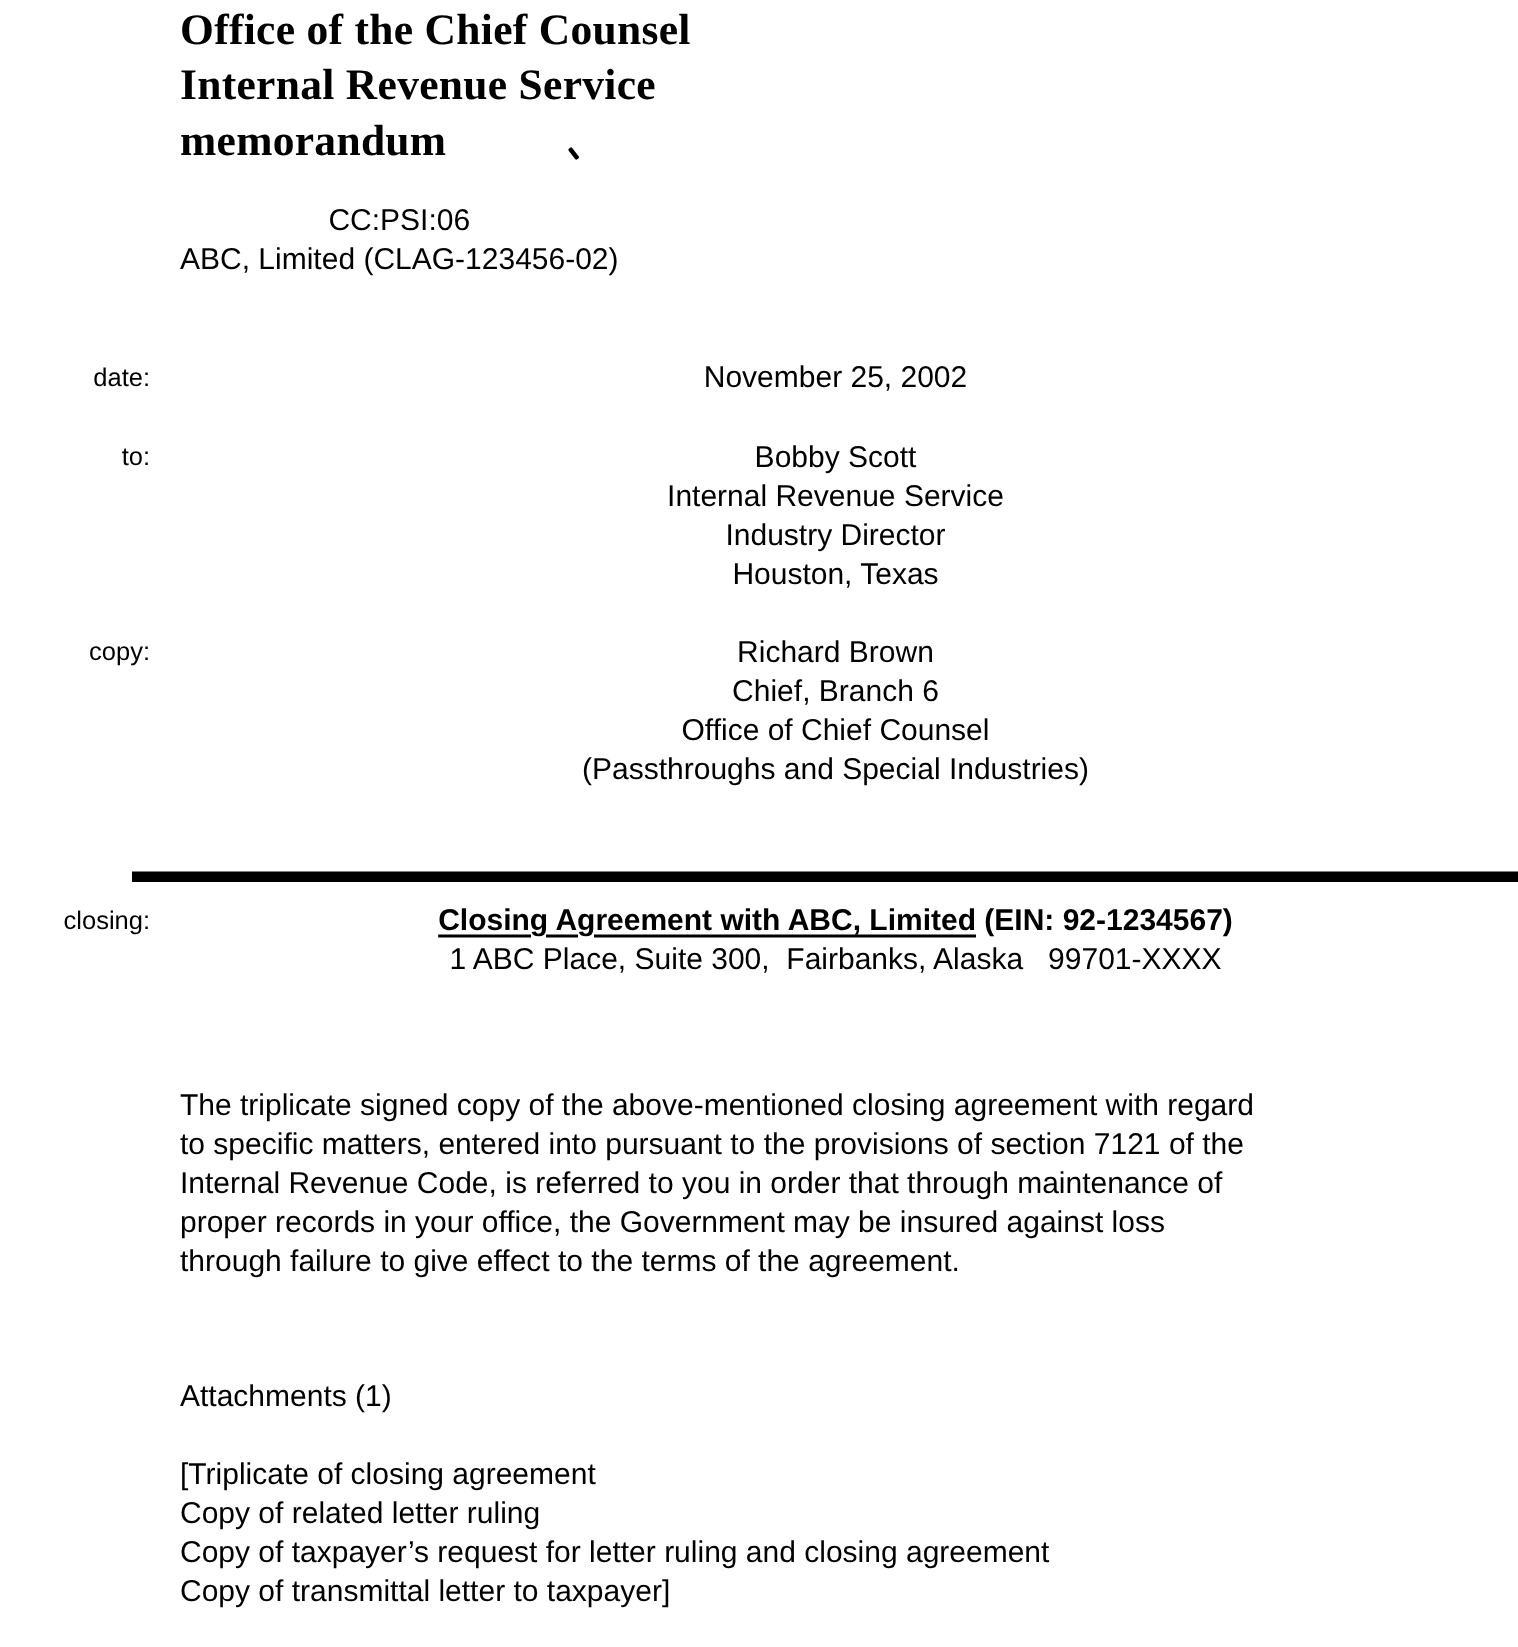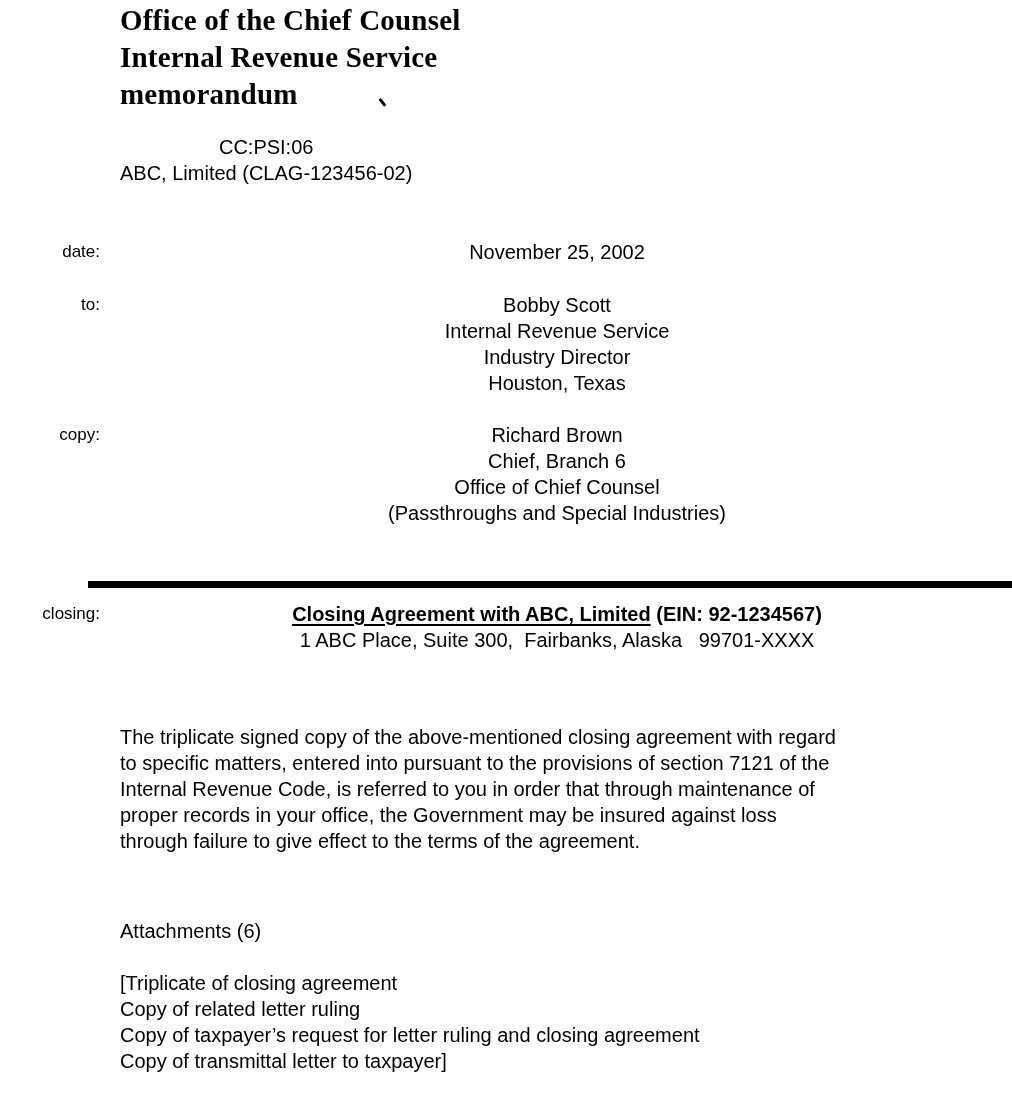--- a/index.html
+++ b/index.html
@@ -132,21 +132,21 @@
       <div class="pre">1 ABC Place, Suite 300,  Fairbanks, Alaska   99701-XXXX</div>
     </div>
   </div>
 
   <div class="body-paragraph multiline">The triplicate signed copy of the above-mentioned closing agreement with regard
 to specific matters, entered into pursuant to the provisions of section 7121 of the
 Internal Revenue Code, is referred to you in order that through maintenance of
 proper records in your office, the Government may be insured against loss
 through failure to give effect to the terms of the agreement.</div>
 
-  <div class="attachments-label">Attachments (6)</div>
+  <div class="attachments-label">Attachments (1)</div>
 
   <div class="attachments-list">
     <div>[Triplicate of closing agreement</div>
     <div>Copy of related letter ruling</div>
     <div>Copy of taxpayer’s request for letter ruling and closing agreement</div>
     <div>Copy of transmittal letter to taxpayer]</div>
   </div>
 
 </div>
 

